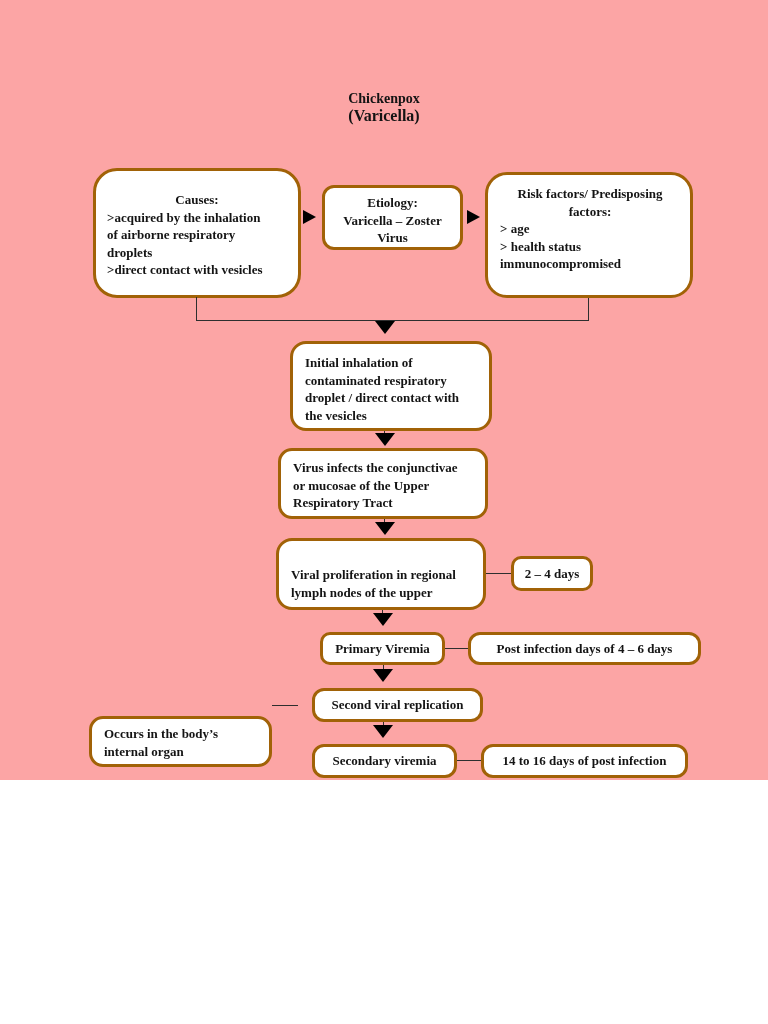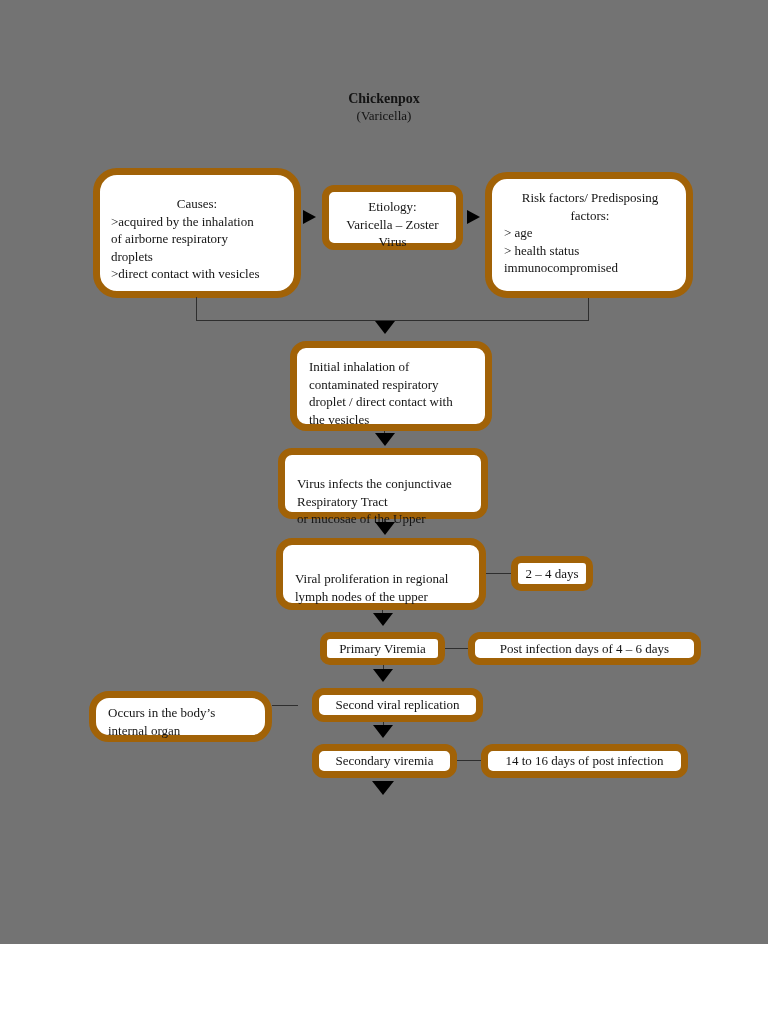--- a/index.html
+++ b/index.html
@@ -1,39 +1,40 @@
 <!DOCTYPE html>
 <html><head>
 <meta charset="utf-8">
 <title>Chickenpox (Varicella) Pathophysiology</title>
 <style>
   html,body{margin:0;padding:0;background:#ffffff;}
   .page{
     position:relative;
-    width:768px;height:944px;
-    background:#737373;
+    width:768px;height:780px;
+    background:#fca5a5;
     font-family:"Liberation Serif","DejaVu Serif",serif;
     color:#141414;
     font-size:13px;
     overflow:hidden;
   }
   .title-block{
     position:absolute;left:0;top:90px;width:768px;
     text-align:center;line-height:17px;
   }
   .title-main{font-weight:bold;font-size:14px;}
-  .title-sub{font-size:13px;}
+  .title-sub{font-size:16px;font-weight:bold;}
   .box{
     position:absolute;
     box-sizing:border-box;
-    border:7px solid #a16207;
+    border:3px solid #a16207;
     border-radius:14px;
     background:#ffffff;
     line-height:17.5px;
     white-space:nowrap;
+    font-weight:bold;
   }
   .box .heading{text-align:center;}
   .flex-center{
     display:flex;align-items:center;justify-content:center;
     text-align:center;
   }
   .vline,.hline{position:absolute;background:#2e2e2e;}
   .tri-down{
     position:absolute;width:0;height:0;
     border-left:10px solid transparent;
@@ -101,25 +102,25 @@
         <div>Initial inhalation of</div>
         <div>contaminated respiratory</div>
         <div>droplet / direct contact with</div>
         <div>the vesicles</div>
       </div>
   </div>
 
   <div class="vline" style="left:384px;top:431px;width:1px;height:3px;"></div>
   <div class="tri-down" style="left:375px;top:433px;"></div>
 
-  <div class="box" style="left:278px;top:448px;width:210px;height:71px;border-radius:14px;padding:20px 12px 0 12px;">
+  <div class="box" style="left:278px;top:448px;width:210px;height:71px;border-radius:14px;padding:8px 12px 0 12px;">
     <div>
         <div>Virus infects the conjunctivae</div>
+        <div>or mucosae of the Upper</div>
         <div>Respiratory Tract</div>
-        <div>or mucosae of the Upper</div>
       </div>
   </div>
 
   <div class="vline" style="left:384px;top:519px;width:1px;height:4px;"></div>
   <div class="tri-down" style="left:375px;top:522px;"></div>
 
   <div class="box" style="left:276px;top:538px;width:210px;height:72px;border-radius:16px;padding:25px 12px 0 12px;">
     <div>
         <div>Viral proliferation in regional</div>
         <div>lymph nodes of the upper</div>
@@ -138,21 +139,21 @@
     <span>Primary Viremia</span>
   </div>
   <div class="hline" style="left:445px;top:648px;width:23px;height:1px;"></div>
   <div class="box flex-center" style="left:468px;top:632px;width:233px;height:33px;border-radius:12px;">
     <span>Post infection days of 4 – 6 days</span>
   </div>
 
   <div class="vline" style="left:383px;top:665px;width:1px;height:5px;"></div>
   <div class="tri-down" style="left:373px;top:669px;"></div>
 
-  <div class="box" style="left:89px;top:691px;width:183px;height:51px;border-radius:20px;padding:6px 12px 16px 12px;">
+  <div class="box" style="left:89px;top:716px;width:183px;height:51px;border-radius:14px;padding:6px 12px 16px 12px;">
     <div>
         <div>Occurs in the body’s</div>
         <div>internal organ</div>
       </div>
   </div>
   <div class="hline" style="left:272px;top:705px;width:26px;height:1px;"></div>
   <div class="box flex-center" style="left:298px;top:688px;width:171px;height:34px;border-radius:12px;margin-left:14px;">
     <span>Second viral replication</span>
   </div>
 

